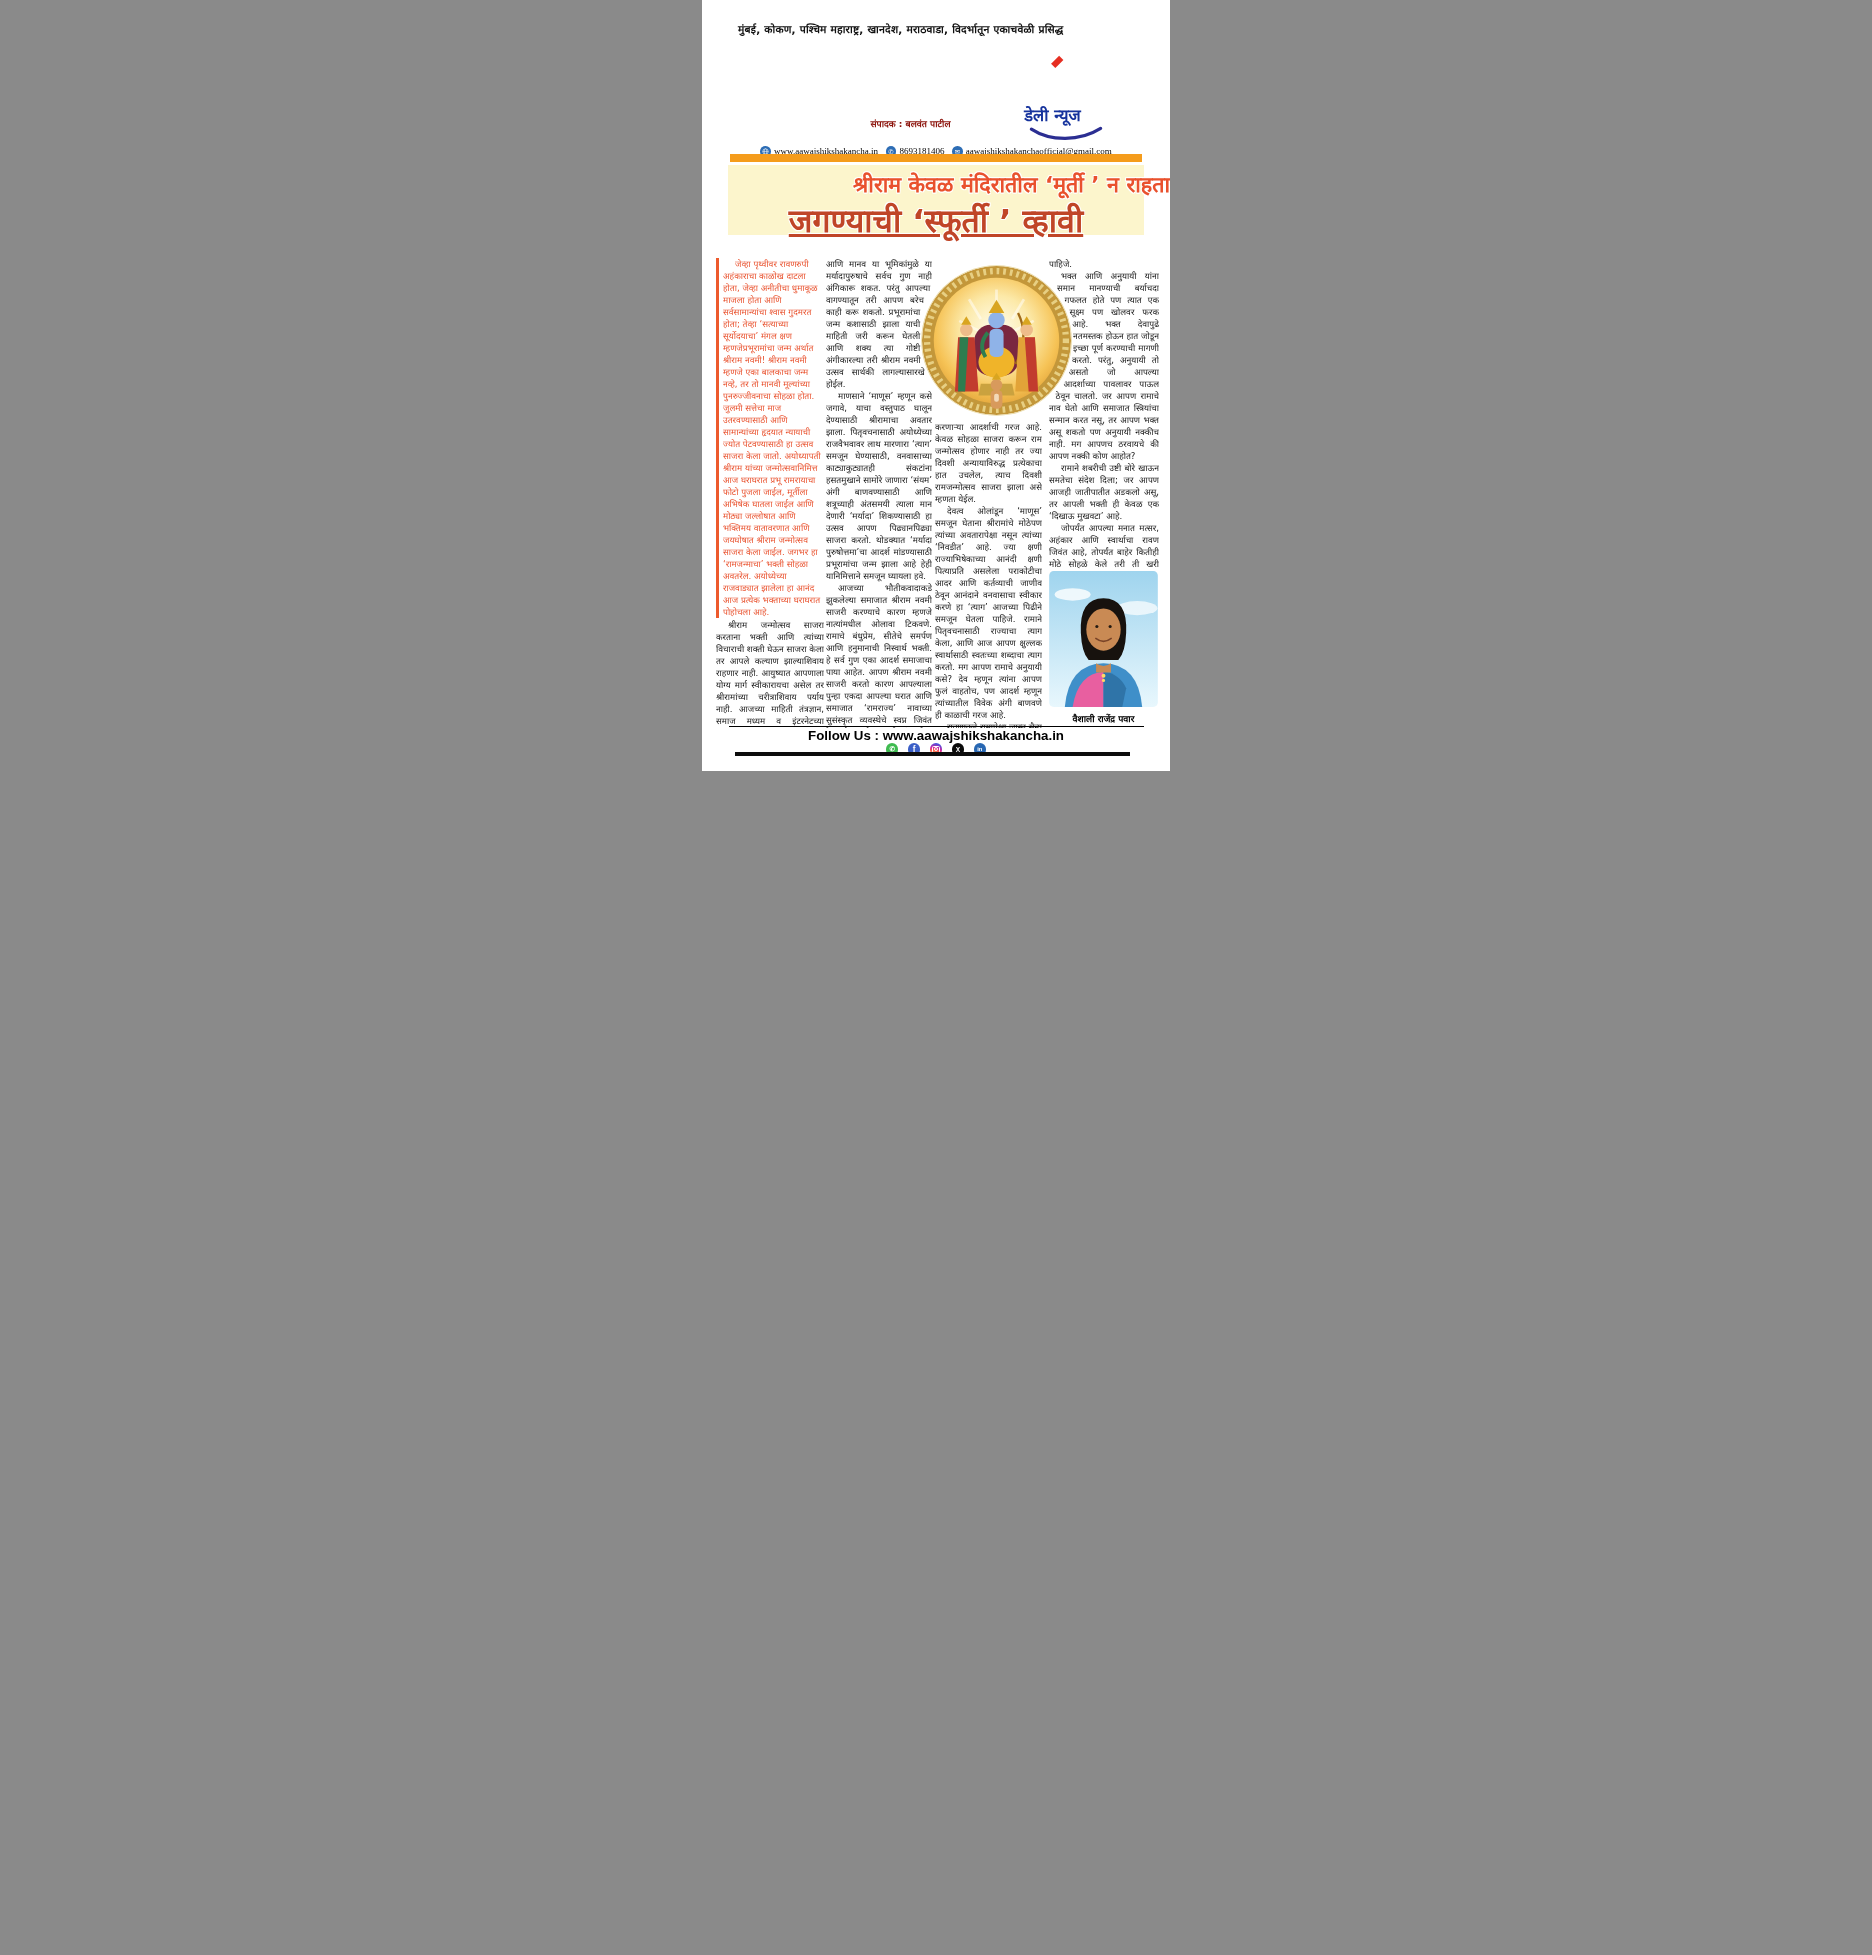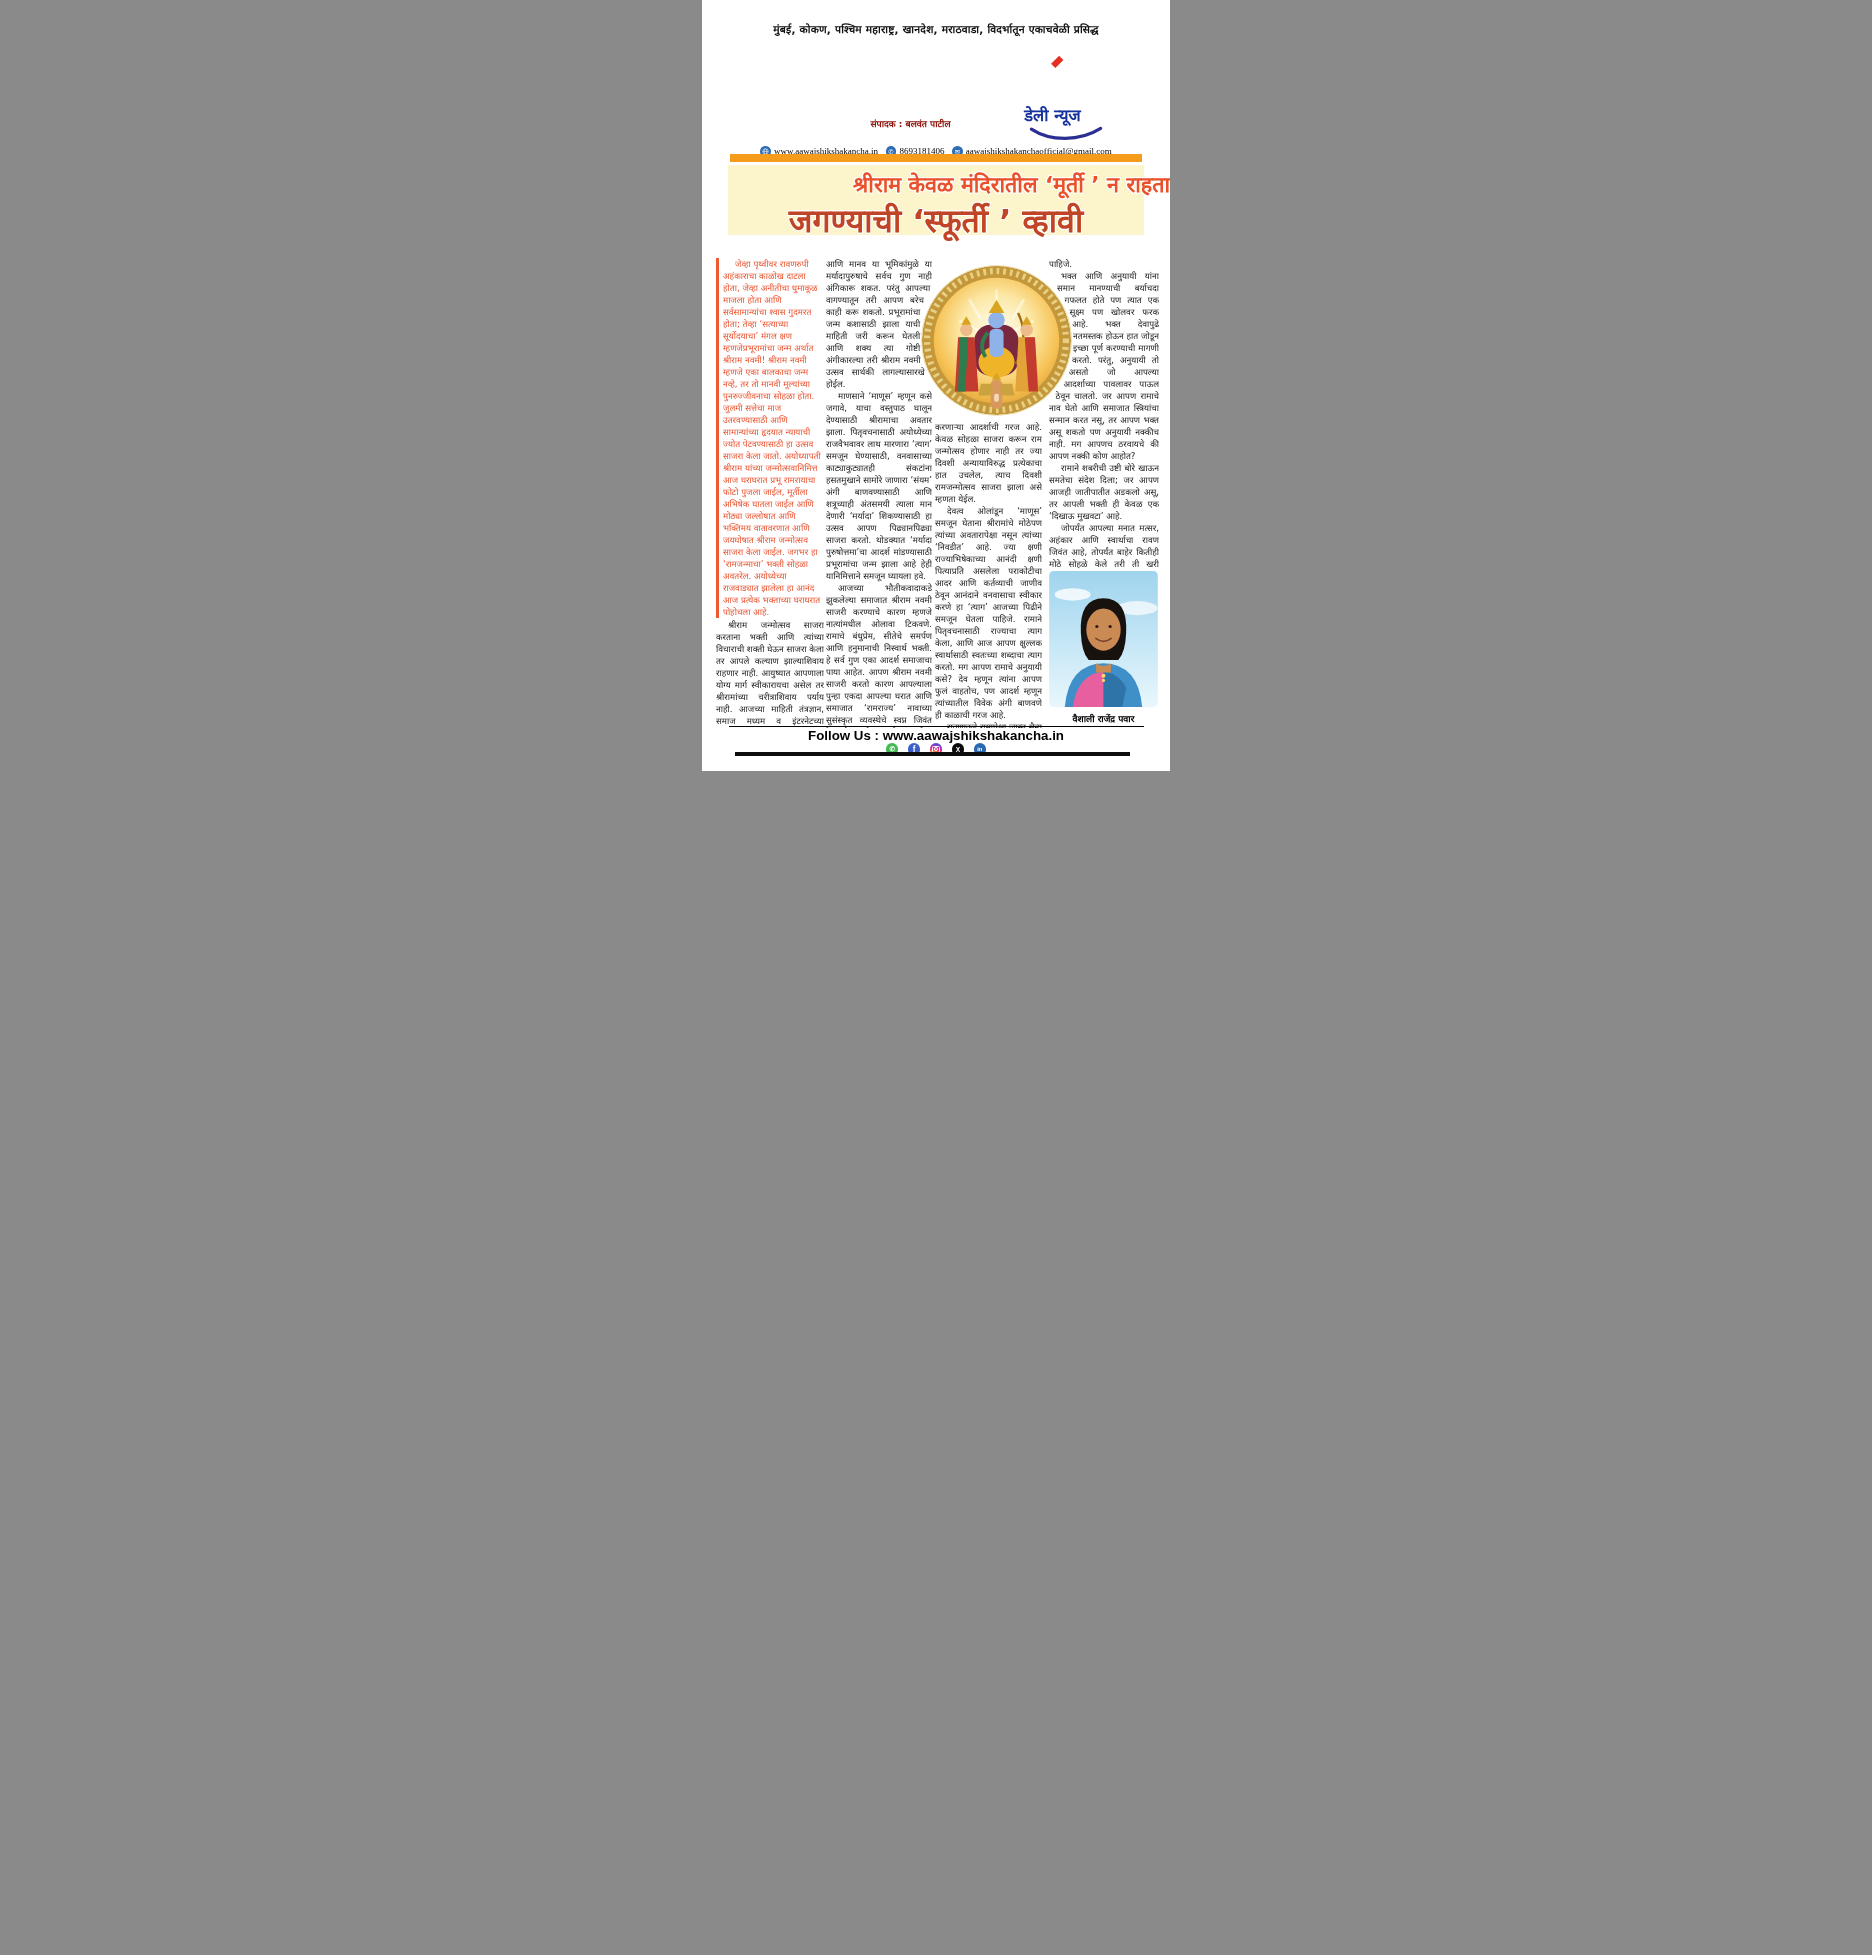--- a/index.html
+++ b/index.html
@@ -1,21 +1,21 @@
 <!DOCTYPE html>
 <html style="font-size:6.3px"><head>
 <meta charset="utf-8">
 <style>
   html,body { margin:0; padding:0; background:#8a8a8a; }
   .page { position:relative; width:468px; height:771px; margin:0 auto; background:#ffffff;
           overflow:hidden; font-family:"DejaVu Sans", sans-serif; }
 
   
-  .tagline { position:absolute; top:22px; left:0; right:0; text-align:center;
-             font-size:10.6px; font-weight:bold; color:#111; letter-spacing:0.2px; }
+  .tagline { position:absolute; top:22px; left:0; right:0; text-align:left;
+             font-size:10.6px; font-weight:bold; color:#111; letter-spacing:0.2px;padding-left:36px; }
   .masthead-title { position:absolute; top:48px; left:0; right:0; text-align:center;
              font-size:41px; line-height:1.5; font-weight:bold; color:#e62e22; white-space:nowrap; }
   .editor { position:absolute; top:117px; left:144px; width:129px; text-align:center;
              font-size:9px; font-weight:bold; color:#8c130b; }
   .edition { position:absolute; top:103px; left:309px; width:83px; text-align:center;
              font-size:16.4px; font-weight:bold; color:#16339d; }
   .diamond { position:absolute; top:59px; left:352px; width:6.3px; height:6.3px;
              background:#e62e22; transform:rotate(45deg) scale(1,1.9); }
   .swoosh  { position:absolute; top:126px; left:327px; width:74px; height:16.4px; }
 
@@ -28,21 +28,21 @@
 
   .orange-bar { position:absolute; top:154px; left:28px; right:28px; height:8.2px; background:#f59c1c; }
 
   
   .headline-box { position:absolute; top:165px; left:26px; width:416px; height:70px; background:#fcf5cc; }
   .headline-l1 { position:absolute; top:169px; left:0; right:0; text-align:right;
              font-size:21.5px; font-weight:bold; color:#e9512d;
              text-shadow:-0.8px -0.8px 0 #fff,0.8px -0.8px 0 #fff,-0.8px 0.8px 0 #fff,0.8px 0.8px 0 #fff,0 1.2px 0 #fff; }
   .headline-l2 { position:absolute; top:198px; left:0; right:0; text-align:center;
              font-size:32px; font-weight:bold; color:#c04527;
-             text-shadow:-0.8px -0.8px 0 #fff,0.8px -0.8px 0 #fff,-0.8px 0.8px 0 #fff,0.8px 0.8px 0 #fff; }
+             text-shadow:-0.8px -0.8px 0 #fff,0.8px -0.8px 0 #fff,-0.8px 0.8px 0 #fff,0.8px 0.8px 0 #fff;text-decoration:underline; }
 
   
   .article { position:absolute; top:258px; left:0; width:468px; height:482px; }
   .col { position:absolute; top:0; font-size:8.6px; line-height:12px; color:#161616; }
   .col p { margin:0; text-indent:1.4em; text-align:justify; }
   .col p.cont { text-indent:0; }
   .col1 { left:14px;  width:108px; height:470px; overflow:hidden; }
   .col2 { left:124px; width:106px; height:470px; overflow:hidden; }
   .col3 { left:233px; width:107px; height:470px; overflow:hidden; }
   .col4 { left:347px; width:110px; height:312px;  overflow:hidden; }

